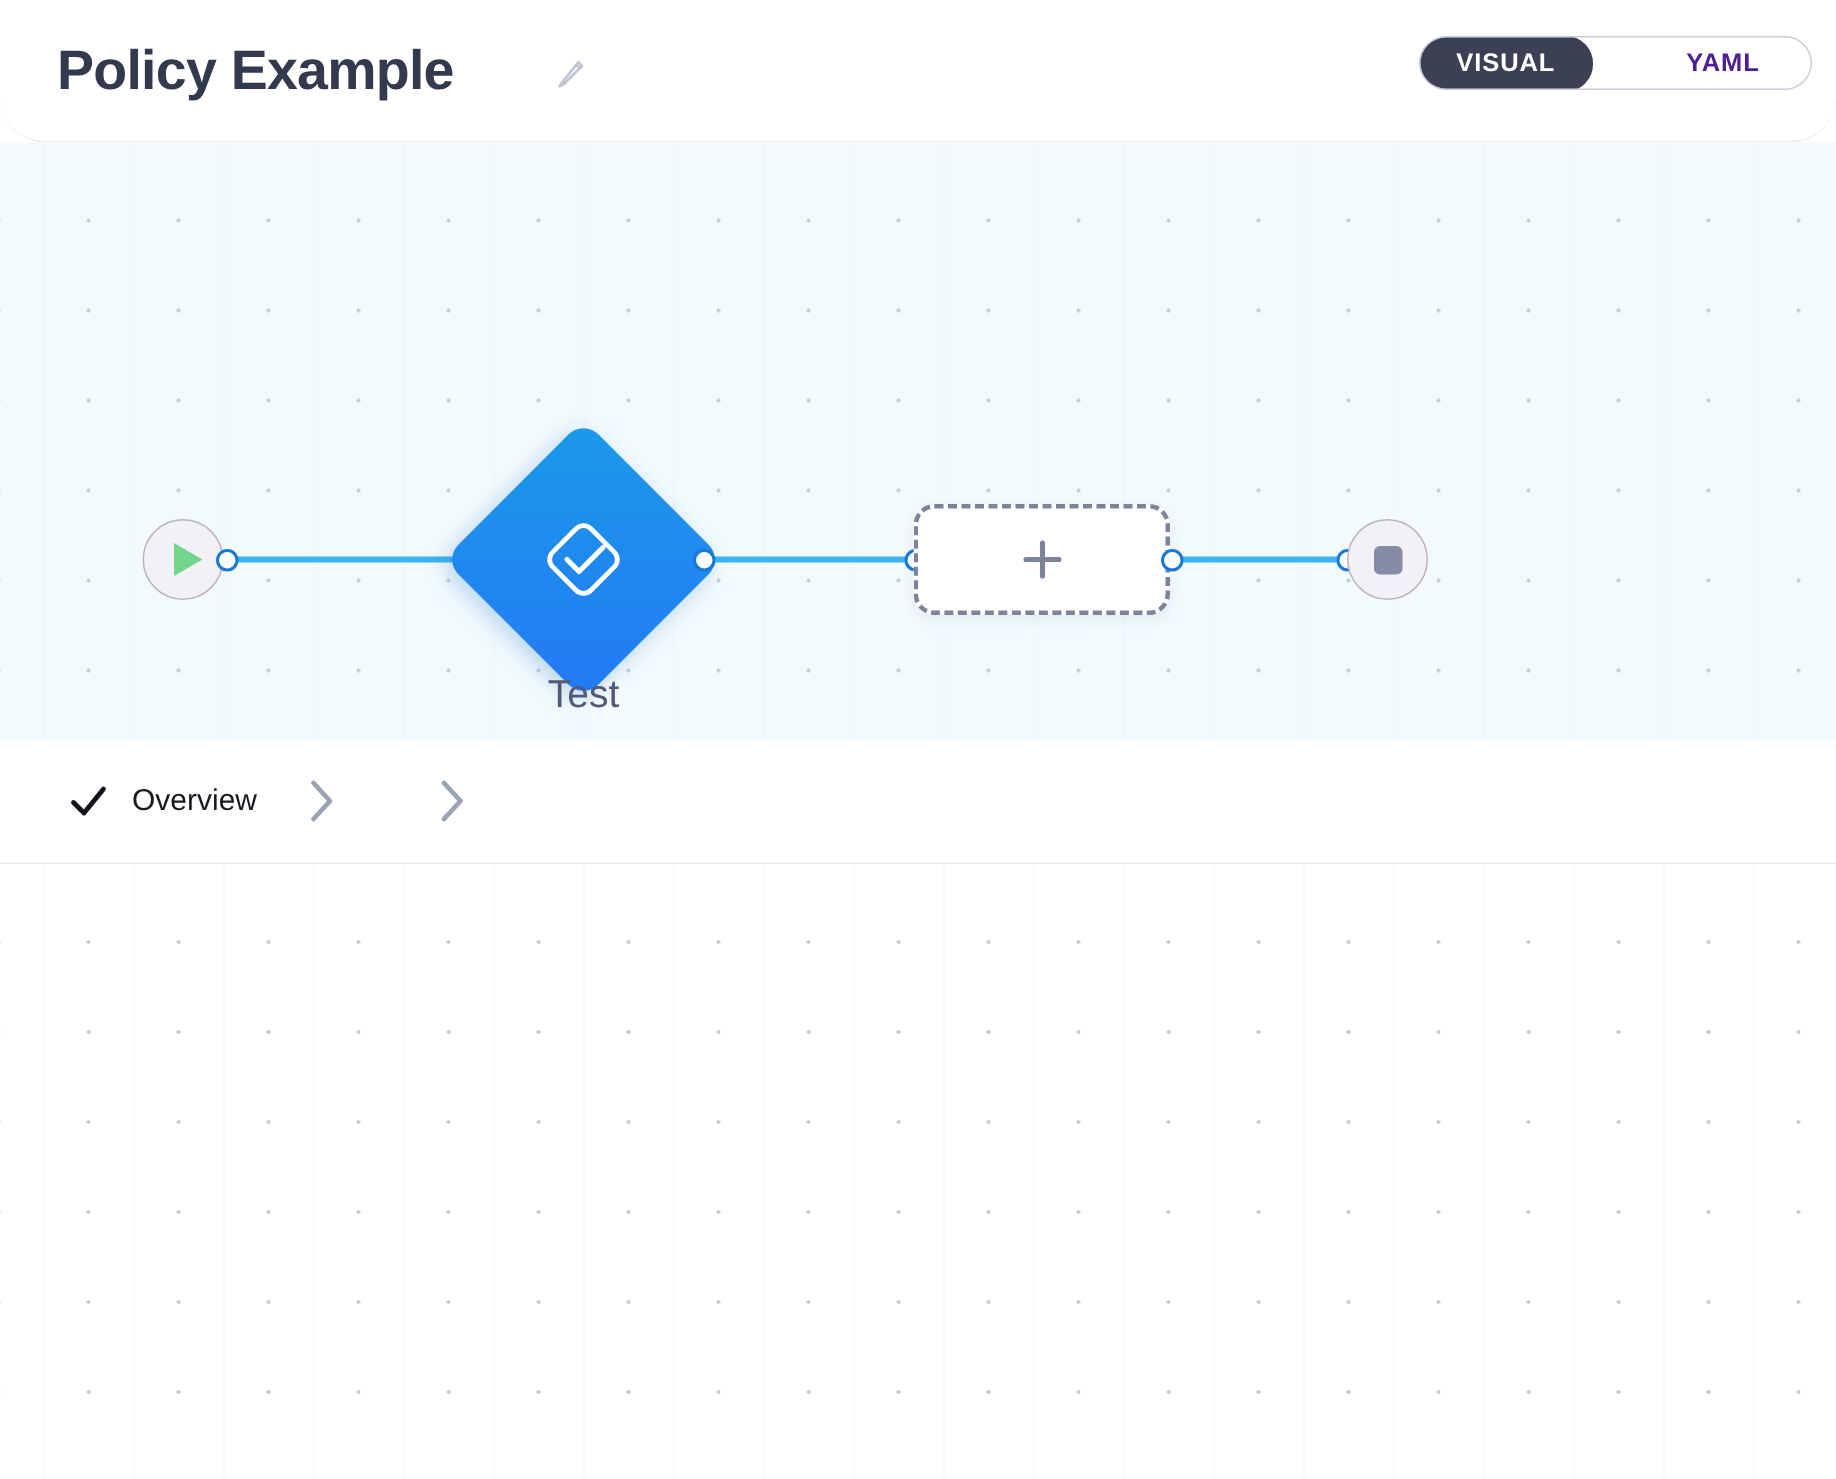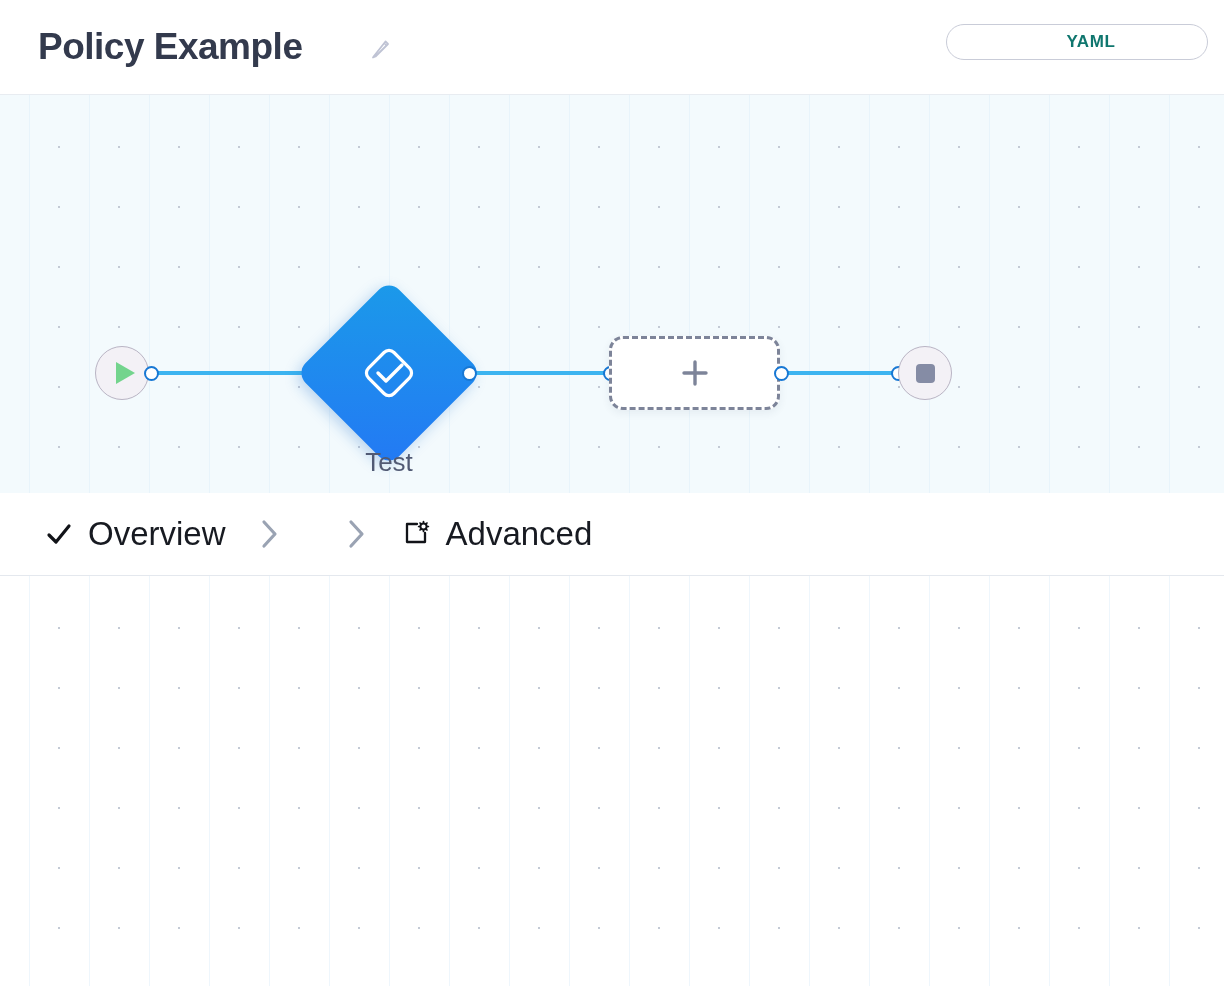--- a/index.html
+++ b/index.html
@@ -9,20 +9,21 @@
     font-family: "Liberation Sans", sans-serif;
     overflow: hidden;
   }
 
   
   .header {
     position: relative;
     height: 95px;
     background: #ffffff;
     border-bottom: 1px solid #e8ecf1;
+    border-radius: 30px;
   }
   .page-title {
     position: absolute;
     left: 38px; top: 26px;
     font-size: 37px;
     font-weight: bold;
     color: #333a4d;
     letter-spacing: -0.5px;
   }
   .edit-pencil {
@@ -45,21 +46,21 @@
   }
   .mode-opt {
     flex: 1 1 50%;
     height: 100%;
     display: flex;
     align-items: center;
     justify-content: center;
     font-size: 17px;
     font-weight: bold;
     letter-spacing: 0.6px;
-    color: #0f766e;
+    color: #4c1d95;
     cursor: pointer;
     border-radius: 18px;
     margin-left: 28px;
   }
   .mode-opt.active {
     background: #3b4054;
     color: #ffffff;
     margin: -1.5px 0 -1.5px -1.5px;
     height: calc(100% + 3px);
   }
@@ -169,21 +170,21 @@
   }
   .tab {
     display: flex;
     align-items: center;
     gap: 14px;
     height: 100%;
     cursor: pointer;
     position: relative;
   }
   .tab-label {
-    font-size: 33px;
+    font-size: 20px;
     color: #171a21;
   }
   .tab.active .tab-label { font-weight: bold; }
   .tab-underline {
     position: absolute;
     left: 0; right: 0; bottom: 0;
     height: 5px;
     background: #1f7fd0;
   }
   .tab-sep {
@@ -201,20 +202,21 @@
   <div class="page-title">Policy Example</div>
 
   <div class="edit-pencil">
     <svg width="26" height="26" viewBox="0 0 26 26">
       <path d="M6 20 L5 21.5 L7.5 20.5 L20 8 L17.5 5.5 Z" fill="none" stroke="#bfc3d4" stroke-width="1.8" stroke-linejoin="round"></path>
       <path d="M16 7 L18.5 9.5" fill="none" stroke="#bfc3d4" stroke-width="1.6"></path>
     </svg>
   </div>
 
   <div class="mode-toggle">
+    <div class="mode-opt active">VISUAL</div>
     <div class="mode-opt">YAML</div>
   </div>
 </div>
 
 <div class="canvas canvas-top">
 
   <div class="node" style="left:95px; top:251px;">
     <div class="endpoint-circle">
       <div class="play-tri"></div>
     </div>
@@ -269,29 +271,20 @@
     </svg>
   </div>
 
 
   <div class="tab-sep" style="width:88px;">
     <svg width="22" height="34" viewBox="0 0 22 34">
       <path d="M6 5 L17 17 L6 29" fill="none" stroke="#9aa3b3" stroke-width="3.2" stroke-linecap="round" stroke-linejoin="round"></path>
     </svg>
   </div>
 
-  <div class="tab">
-    <svg width="32" height="32" viewBox="0 0 32 32">
-      <path d="M17 6 H7 V24 H25 V15" fill="none" stroke="#111318" stroke-width="2.3" stroke-linecap="round" stroke-linejoin="round"></path>
-      <circle cx="23.5" cy="8.5" r="3.1" fill="none" stroke="#111318" stroke-width="2"></circle>
-      <path d="M23.5 3.6 V5 M23.5 12 V13.4 M18.6 8.5 H20 M27 8.5 H28.4
-               M20 5 L21 6 M26 11 L27 12 M27 5 L26 6 M21 11 L20 12" stroke="#111318" stroke-width="1.7" stroke-linecap="round"></path>
-    </svg>
-    <span class="tab-label">Advanced</span>
-  </div>
 </div>
 
 <div class="canvas canvas-bottom">
 
   
   
   
   
   
 

